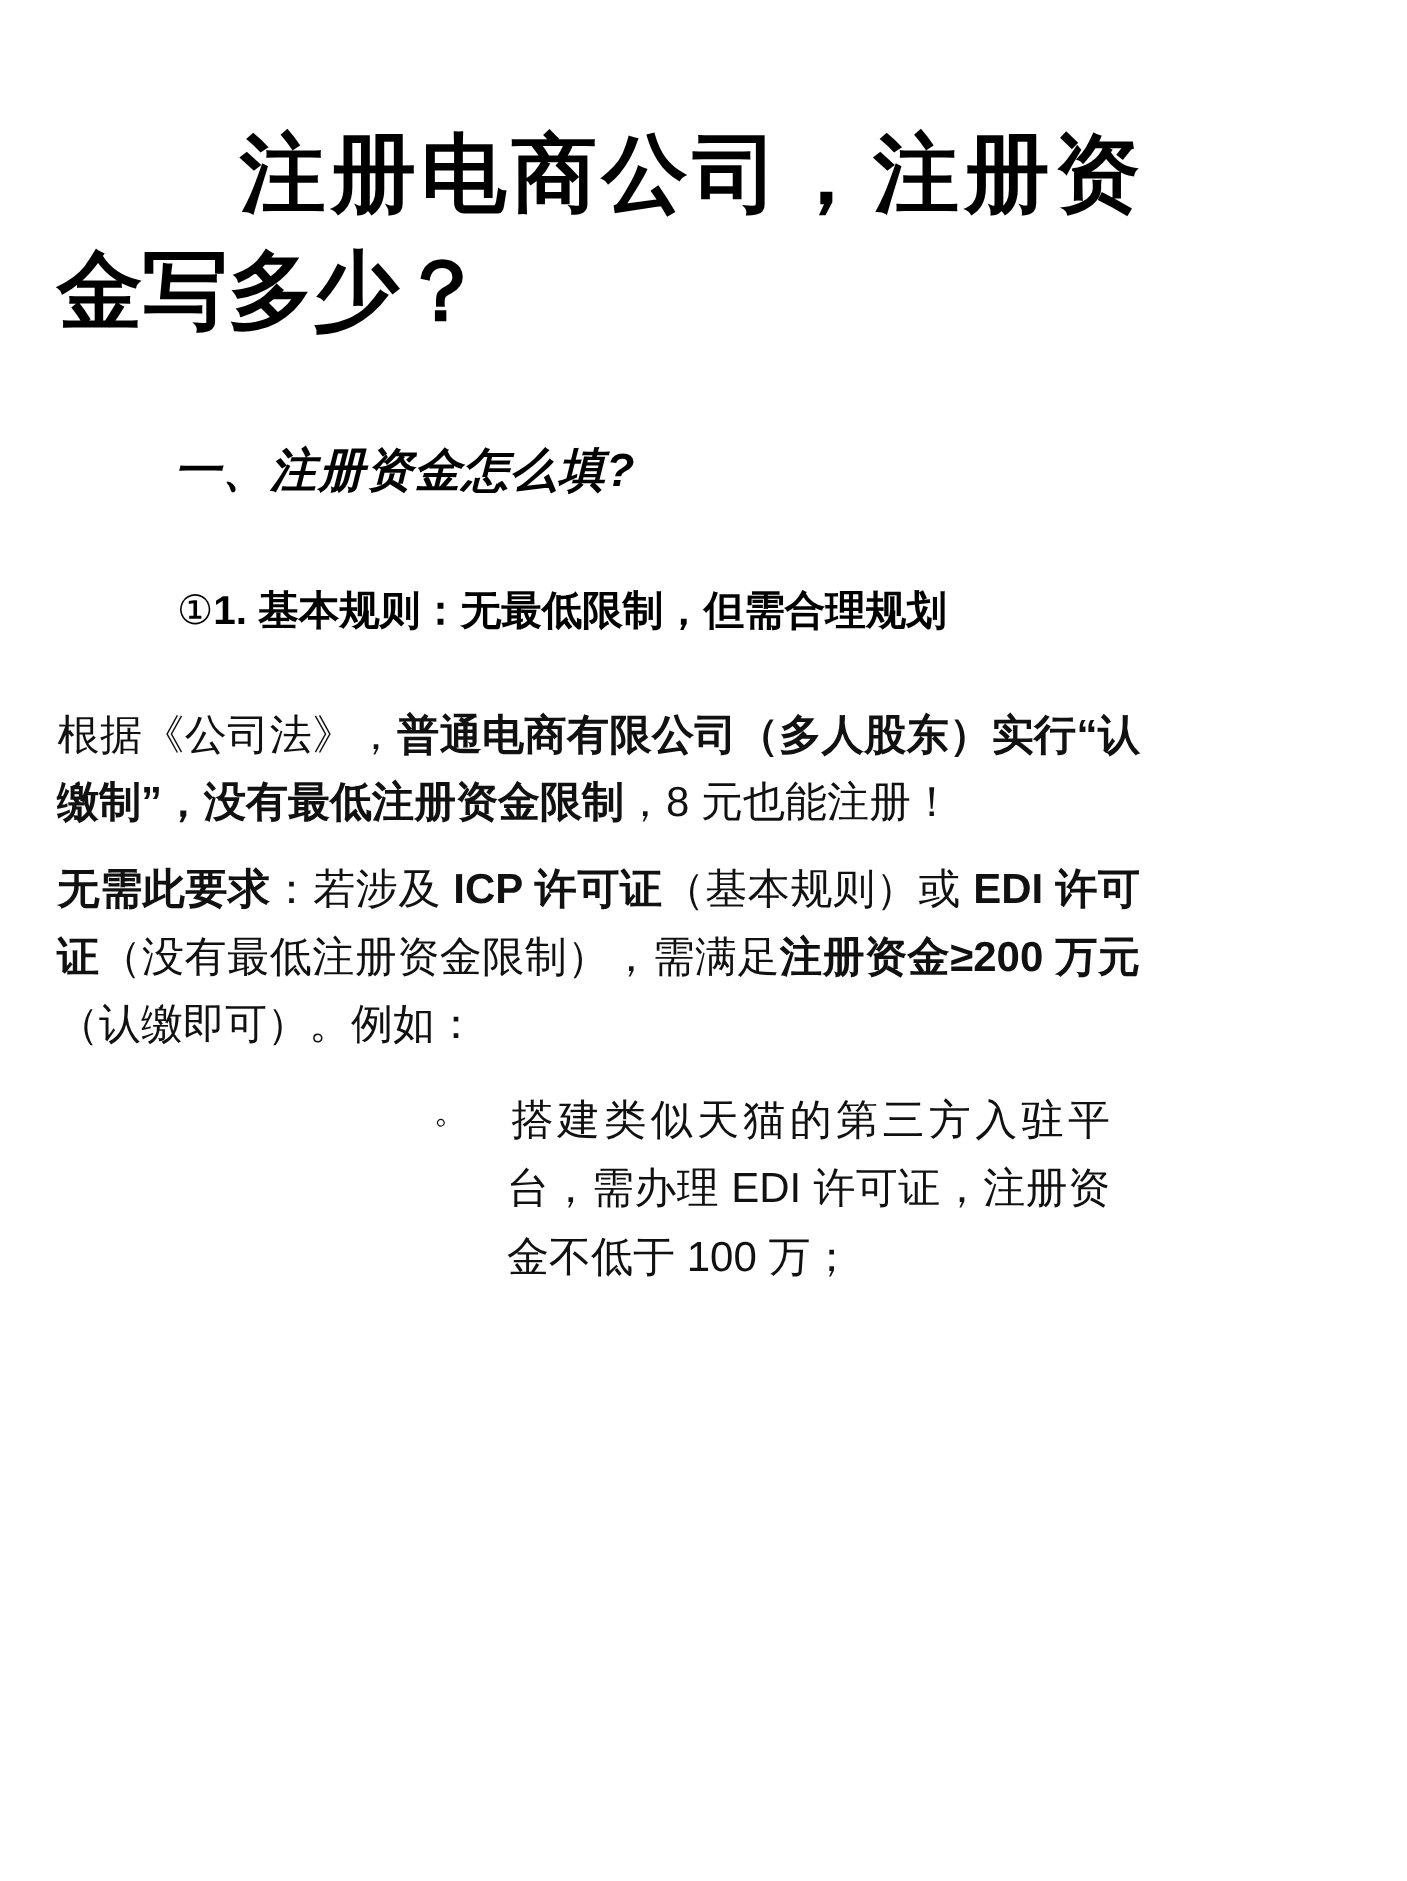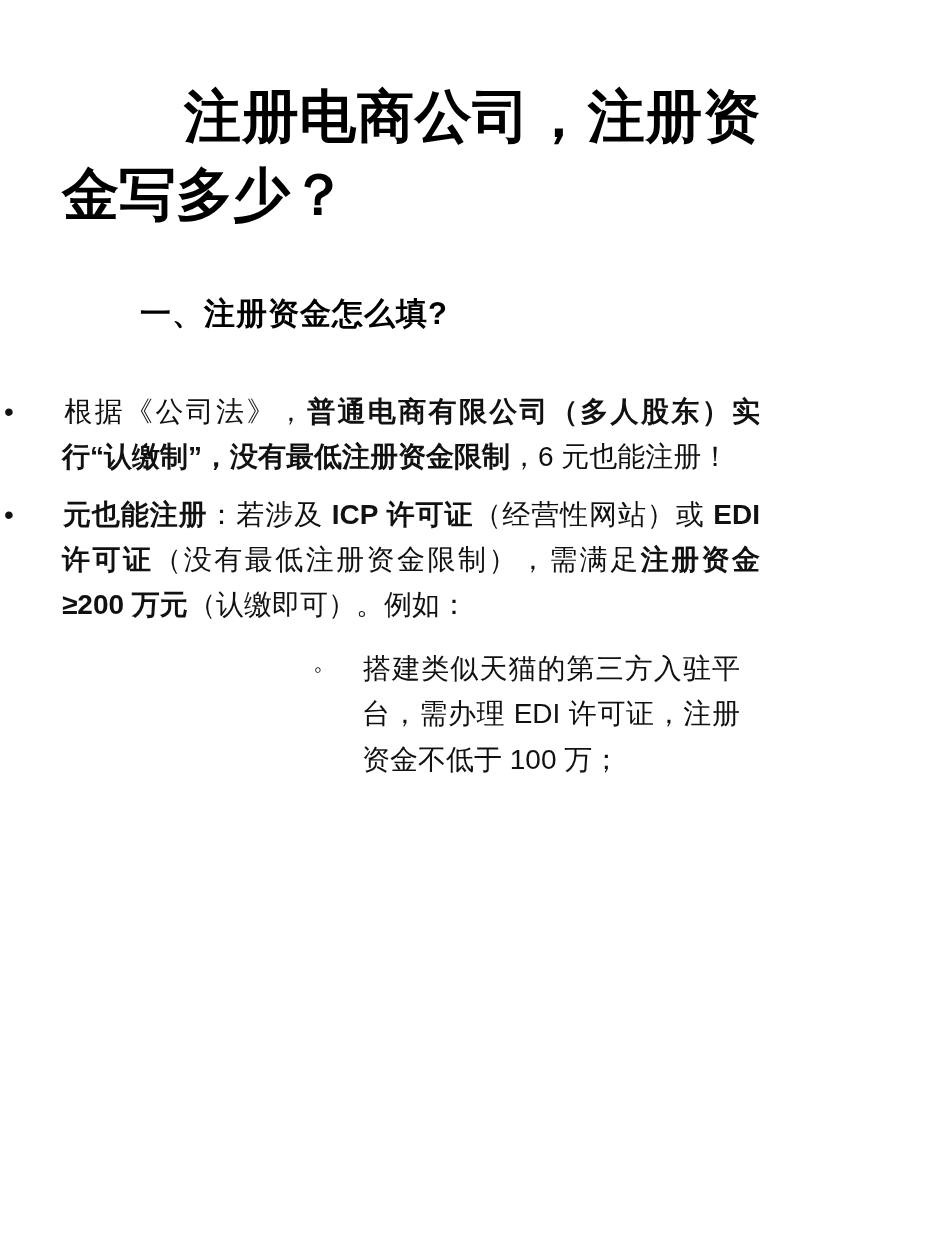--- a/index.html
+++ b/index.html
@@ -11,38 +11,39 @@
     width: 938px;
     height: 1254px;
     font-family: "Liberation Sans", "DejaVu Sans", sans-serif;
     color: #111111;
     overflow: hidden;
   }
   .page {
     box-sizing: border-box;
     width: 822px;
     height: 1254px;
-    padding: 78px 62px 20px 62px;
+    padding: 78px 62px 20px 38px;
   }
 
   .doc-title {
     font-size: 57px;
     font-weight: bold;
     line-height: 1.36;
     letter-spacing: 0px;
     margin: 0 0 60px 0;
     text-align: justify;
     text-justify: inter-ideograph;
     text-indent: 122px;
     color: #000;
   }
 
   .section-heading {
     font-size: 31px;
     font-weight: bold;
+    font-style: italic;
     margin: 0 0 54px 0;
     padding-left: 78px;
     letter-spacing: 1px;
     color: #000;
   }
 
   .sub-heading {
     font-size: 27px;
     font-weight: bold;
     margin: 0 0 42px 0;
@@ -109,29 +110,32 @@
 </style>
 </head>
 <body>
 
 <div class="page">
 
   <h1 class="doc-title">注册电商公司，注册资金写多少？</h1>
 
   <h2 class="section-heading">一、注册资金怎么填?</h2>
 
+  <h3 class="sub-heading">
+    <span class="circled">①</span><span>1. 基本规则：无最低限制，但需合理规划</span>
+  </h3>
 
   <ul class="bullets">
 
     <li class="lvl1">
-      <span class="dot">•</span><span>根据《公司法》，</span><span class="b">普通电商有限公司（多人股东）实行“认缴制”，没有最低注册资金限制</span><span>，6 元也能注册！</span>
+      <span class="dot">•</span><span>根据《公司法》，</span><span class="b">普通电商有限公司（多人股东）实行“认缴制”，没有最低注册资金限制</span><span>，8 元也能注册！</span>
     </li>
 
     <li class="lvl1">
-      <span class="dot">•</span><span class="b">元也能注册</span><span>：若涉及 </span><span class="b">ICP 许可证</span><span>（经营性网站）或 </span><span class="b">EDI 许可证</span><span>（没有最低注册资金限制），需满足</span><span class="b">注册资金≥200 万元</span><span>（认缴即可）。例如：</span>
+      <span class="dot">•</span><span class="b">无需此要求</span><span>：若涉及 </span><span class="b">ICP 许可证</span><span>（基本规则）或 </span><span class="b">EDI 许可证</span><span>（没有最低注册资金限制），需满足</span><span class="b">注册资金≥200 万元</span><span>（认缴即可）。例如：</span>
 
       <ul class="nested-list">
         <li class="lvl2">
           <span class="dot">◦</span><span>搭建类似天猫的第三方入驻平台，需办理 EDI 许可证，注册资金不低于 100 万；</span>
         </li>
       </ul>
     </li>
 
   </ul>
 </div>

